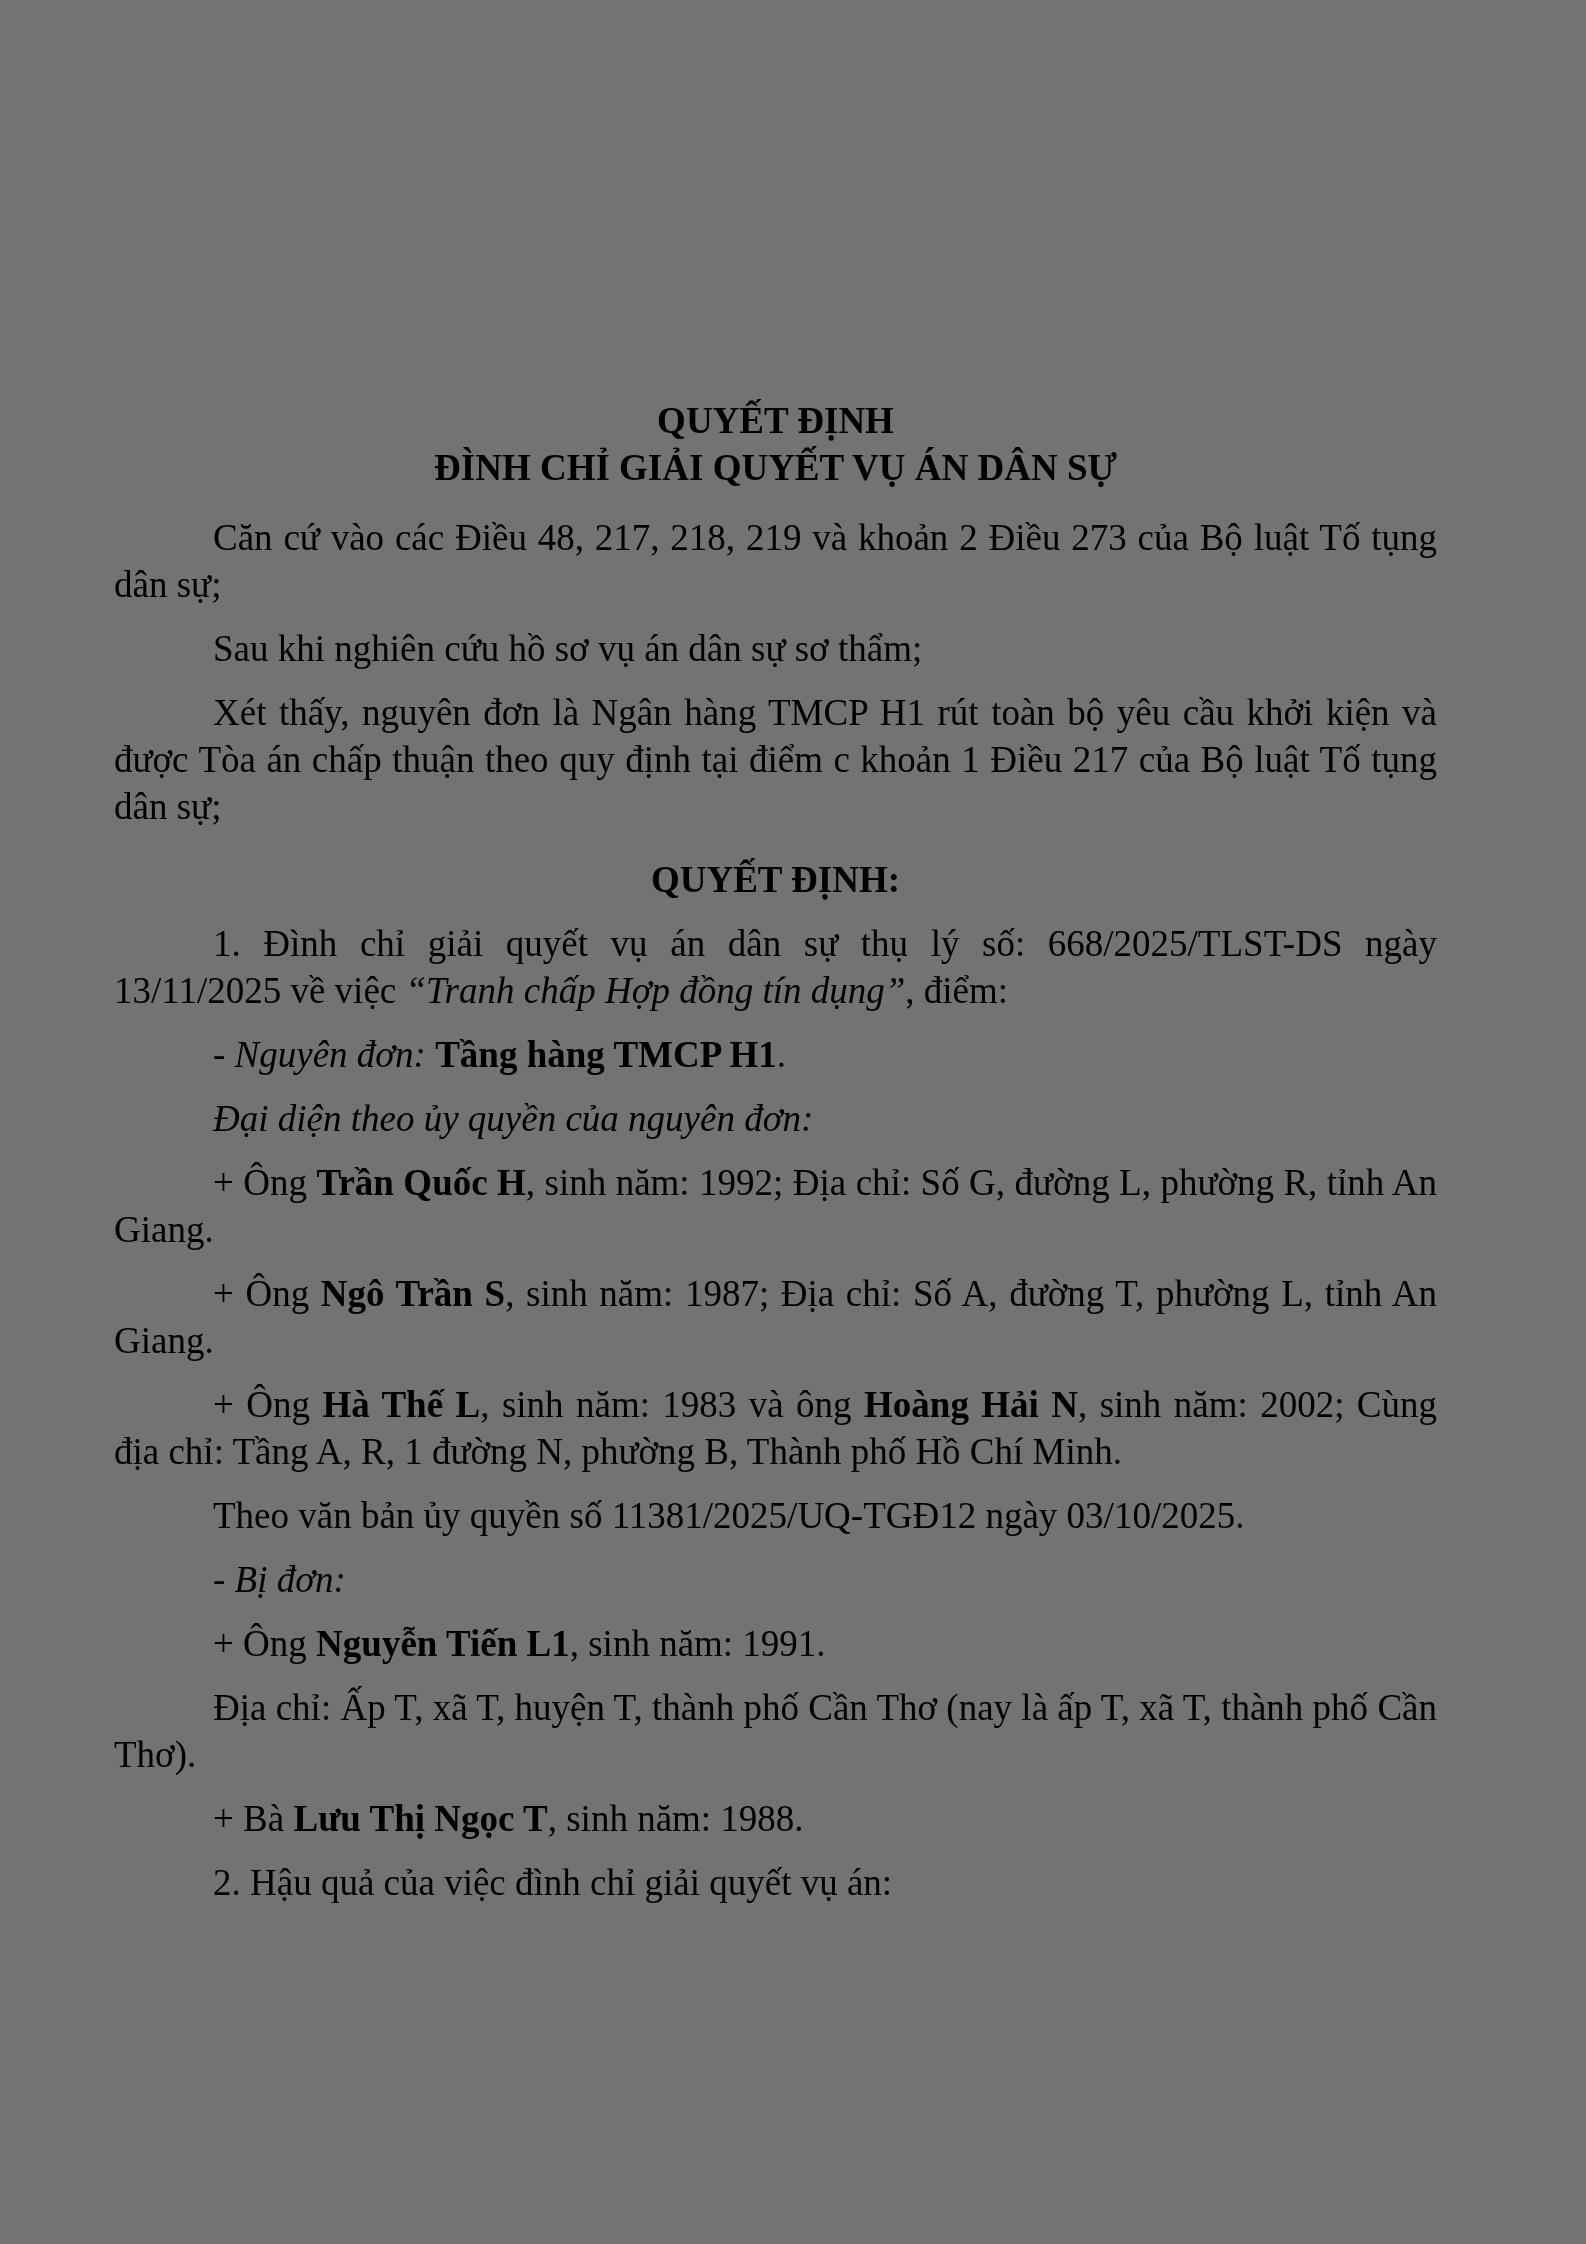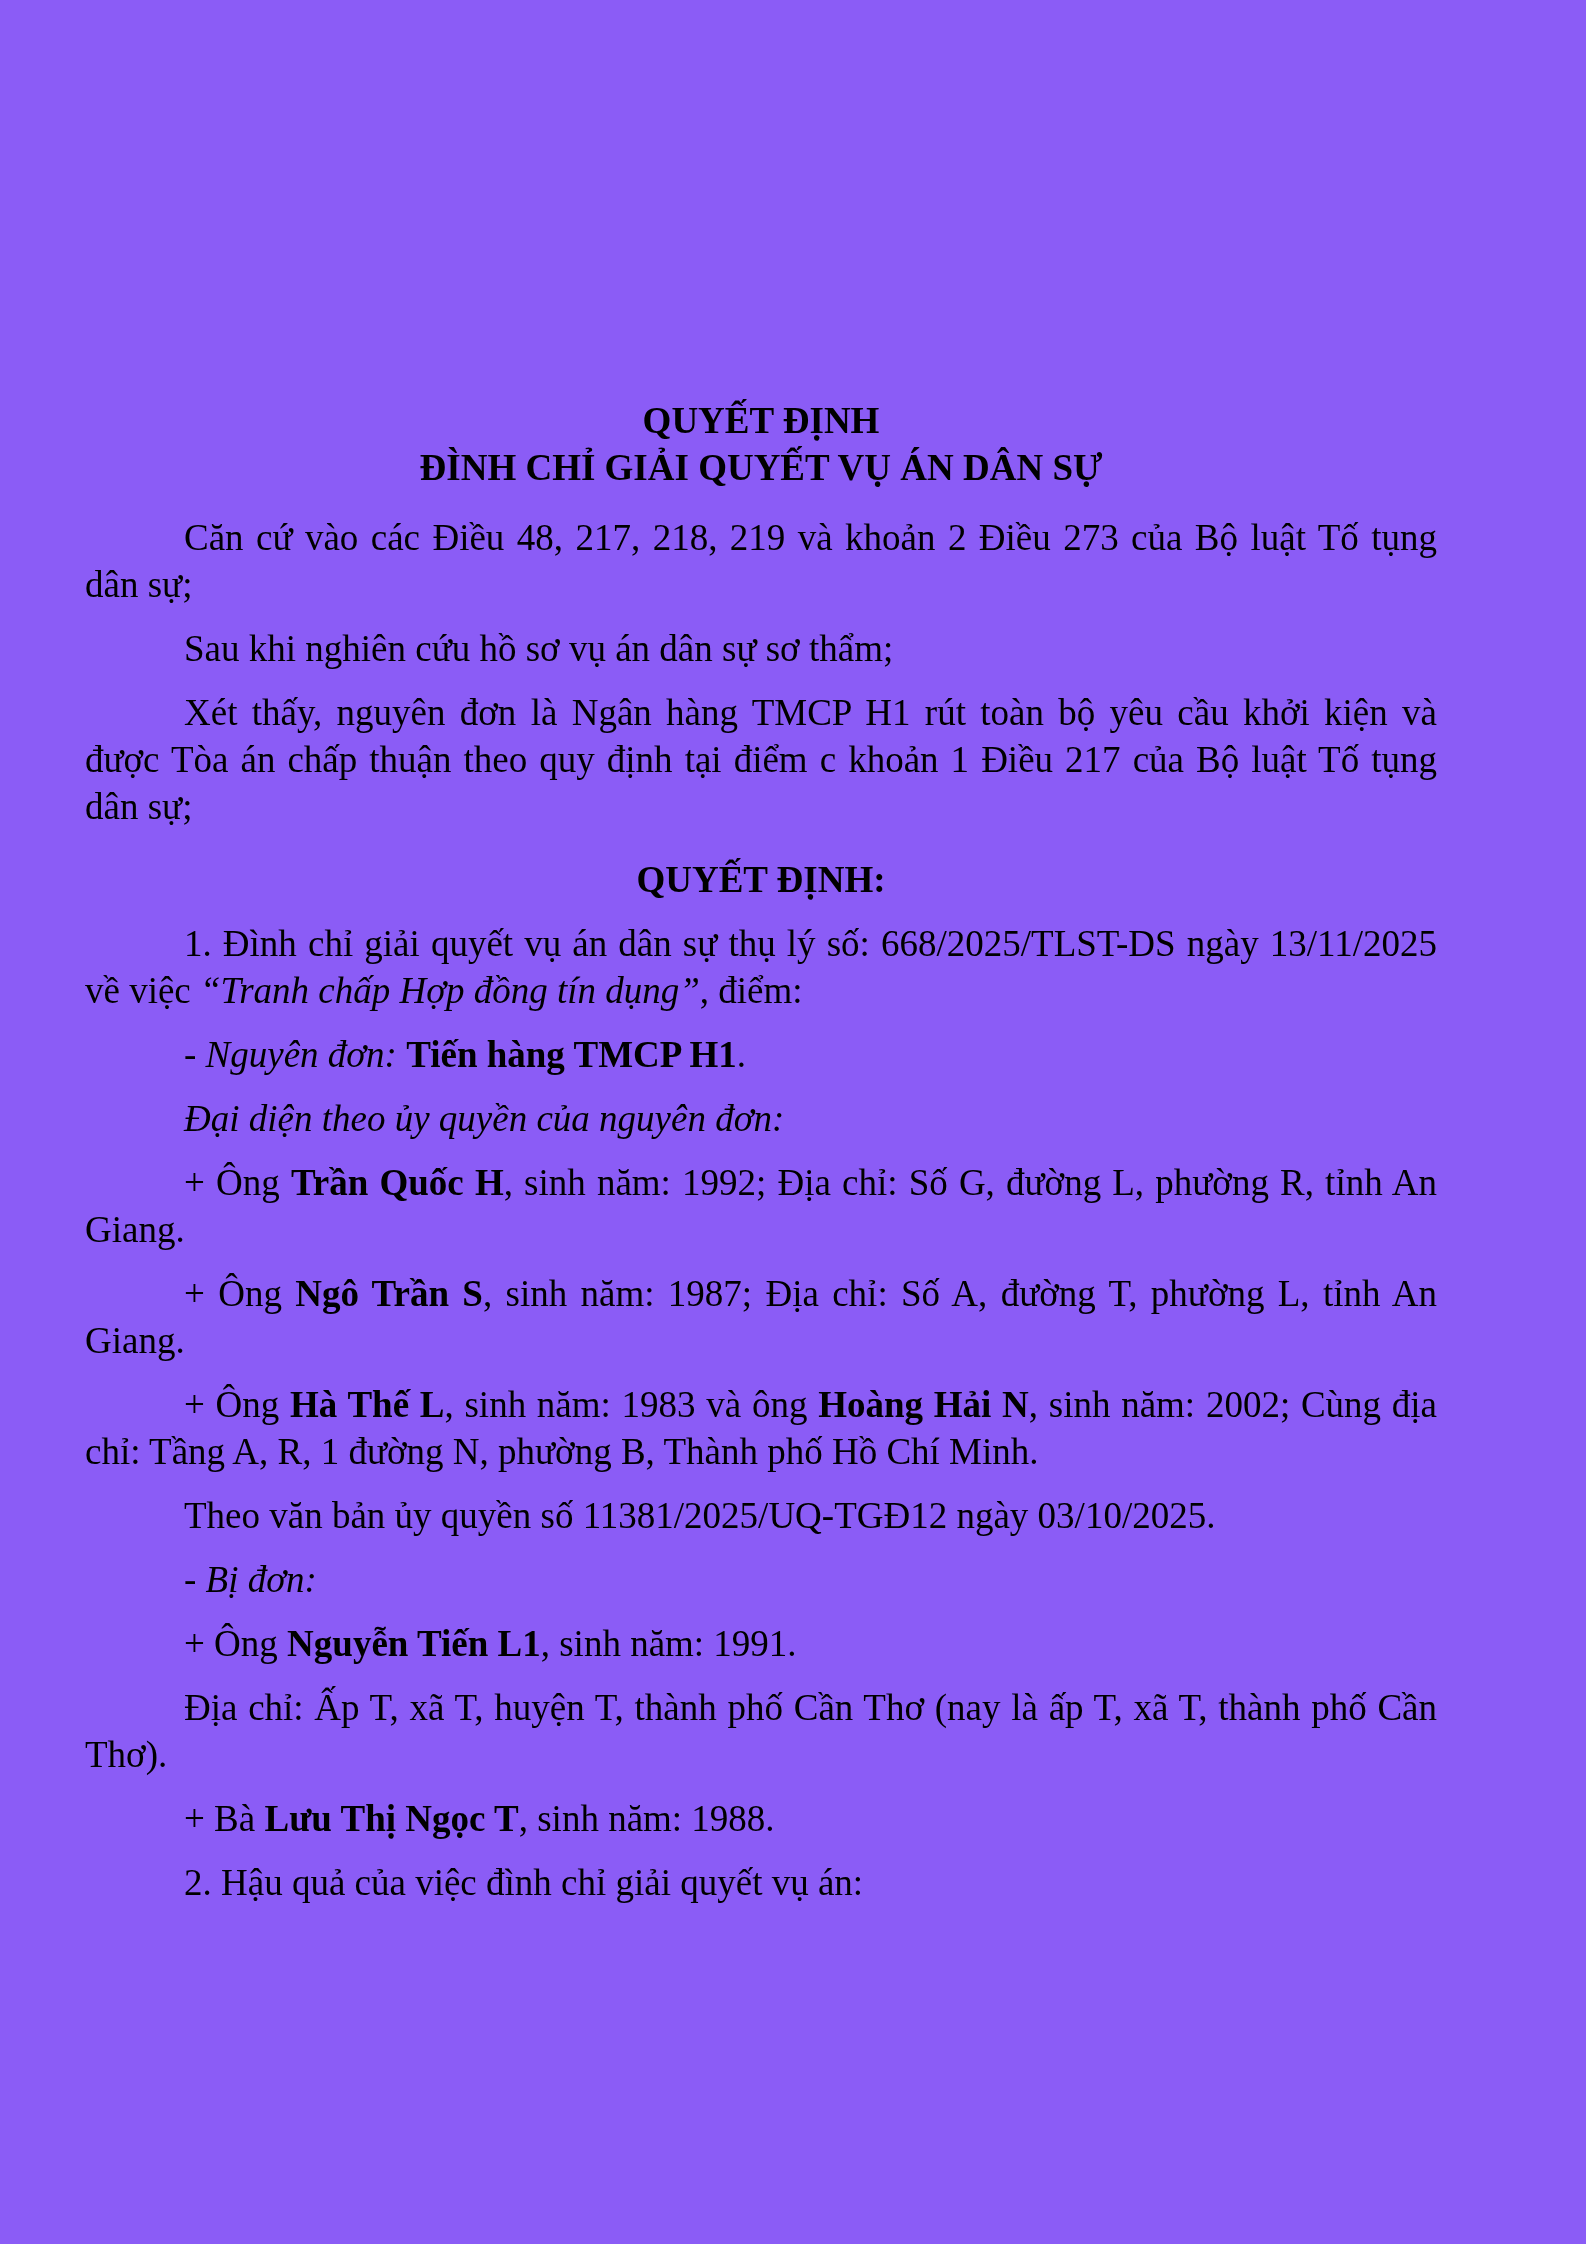--- a/index.html
+++ b/index.html
@@ -5,26 +5,26 @@
   html, body {
     margin: 0;
     padding: 0;
     background: #ffffff;
   }
   .page {
     position: relative;
     width: 1586px;
     height: 2244px;
     box-sizing: border-box;
-    background: #8b5cf6;
+    background: #737373;
     color: #000000;
     font-family: "Liberation Serif", "DejaVu Serif", serif;
     font-size: 37px;
     line-height: 47px;
-    padding: 397px 149px 0 85px;
+    padding: 397px 149px 0 114px;
     overflow: hidden;
   }
   .doc-title {
     text-align: center;
     font-weight: bold;
     margin: 0 0 23px 0;
   }
   .title-line {
     white-space: nowrap;
   }
@@ -49,21 +49,21 @@
   <div class="doc-title">
     <div class="title-line">QUYẾT ĐỊNH</div>
     <div class="title-line">ĐÌNH CHỈ GIẢI QUYẾT VỤ ÁN DÂN SỰ</div>
   </div>
   <div>
       <p class="para"><span>Căn cứ vào các Điều 48, 217, 218, 219 và khoản 2 Điều 273 của Bộ luật Tố tụng dân sự;</span></p>
       <p class="para"><span>Sau khi nghiên cứu hồ sơ vụ án dân sự sơ thẩm;</span></p>
       <p class="para"><span>Xét thấy, nguyên đơn là Ngân hàng TMCP H1 rút toàn bộ yêu cầu khởi kiện và được Tòa án chấp thuận theo quy định tại điểm c khoản 1 Điều 217 của Bộ luật Tố tụng dân sự;</span></p>
       <p class="para heading"><span class="b">QUYẾT ĐỊNH:</span></p>
       <p class="para"><span>1. Đình chỉ giải quyết vụ án dân sự thụ lý số: 668/2025/TLST-DS ngày 13/11/2025 về việc </span><span class="i">“Tranh chấp Hợp đồng tín dụng”</span><span>, điểm:</span></p>
-      <p class="para"><span class="i">- Nguyên đơn: </span><span class="b">Tiến hàng TMCP H1</span><span>.</span></p>
+      <p class="para"><span class="i">- Nguyên đơn: </span><span class="b">Tầng hàng TMCP H1</span><span>.</span></p>
       <p class="para"><span class="i">Đại diện theo ủy quyền của nguyên đơn:</span></p>
       <p class="para"><span>+ Ông </span><span class="b">Trần Quốc H</span><span>, sinh năm: 1992; Địa chỉ: Số G, đường L, phường R, tỉnh An Giang.</span></p>
       <p class="para"><span>+ Ông </span><span class="b">Ngô Trần S</span><span>, sinh năm: 1987; Địa chỉ: Số A, đường T, phường L, tỉnh An Giang.</span></p>
       <p class="para"><span>+ Ông </span><span class="b">Hà Thế L</span><span>, sinh năm: 1983 và ông </span><span class="b">Hoàng Hải N</span><span>, sinh năm: 2002; Cùng địa chỉ: Tầng A, R, 1 đường N, phường B, Thành phố Hồ Chí Minh.</span></p>
       <p class="para"><span>Theo văn bản ủy quyền số 11381/2025/UQ-TGĐ12 ngày 03/10/2025.</span></p>
       <p class="para"><span class="i">- Bị đơn:</span></p>
       <p class="para"><span>+ Ông </span><span class="b">Nguyễn Tiến L1</span><span>, sinh năm: 1991.</span></p>
       <p class="para"><span>Địa chỉ: Ấp T, xã T, huyện T, thành phố Cần Thơ (nay là ấp T, xã T, thành phố Cần Thơ).</span></p>
       <p class="para"><span>+ Bà </span><span class="b">Lưu Thị Ngọc T</span><span>, sinh năm: 1988.</span></p>
       <p class="para"><span>2. Hậu quả của việc đình chỉ giải quyết vụ án:</span></p>

